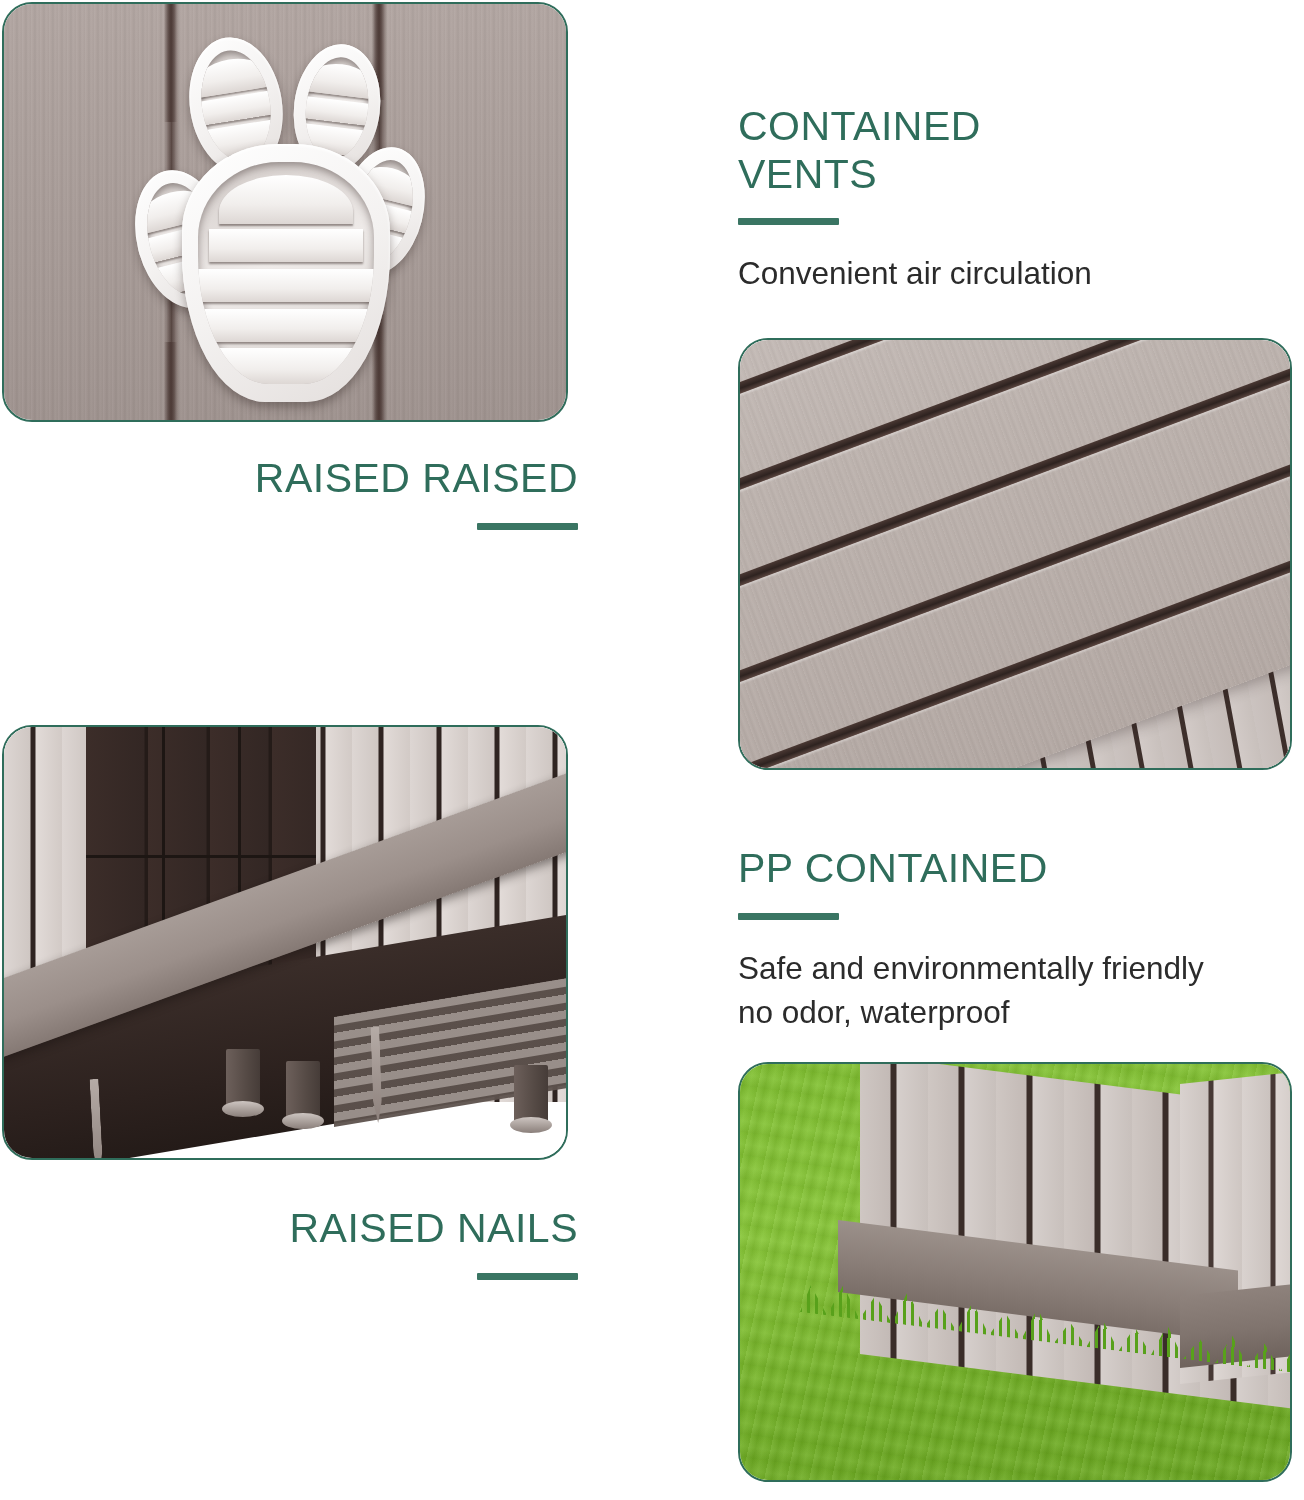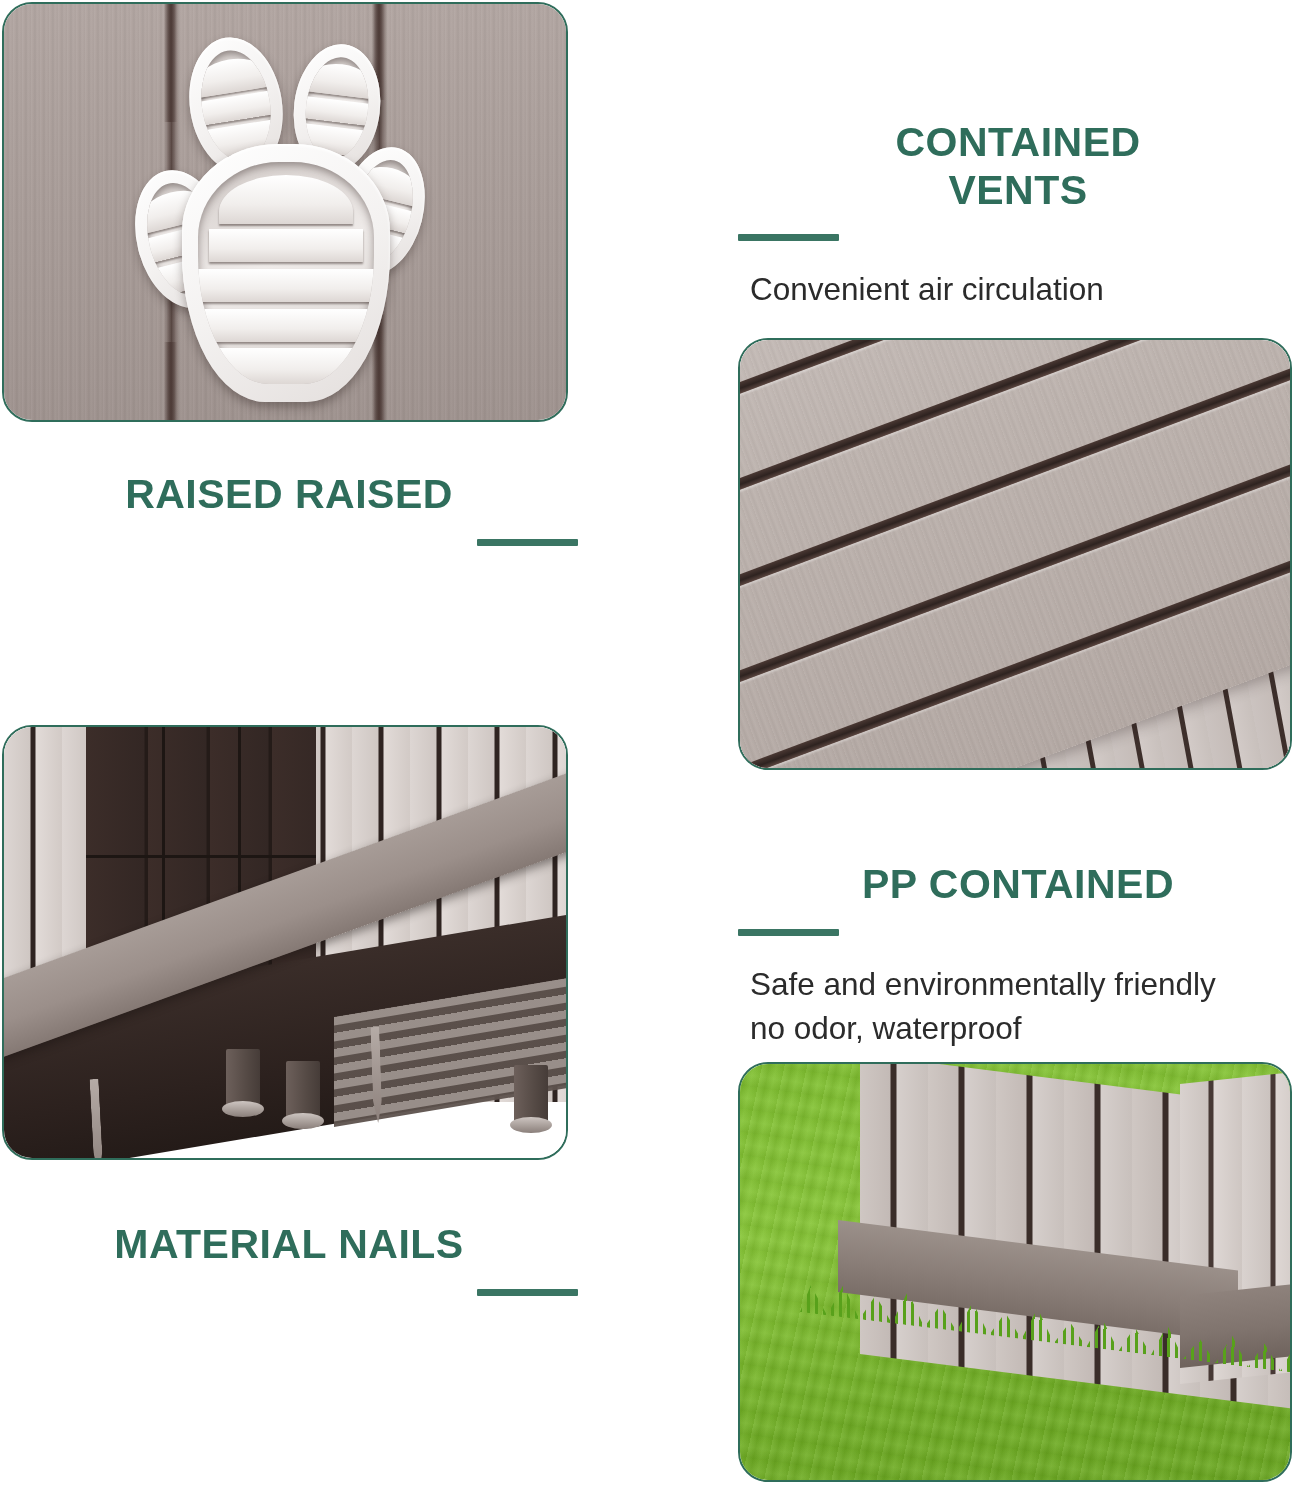--- a/index.html
+++ b/index.html
@@ -22,41 +22,40 @@
     background:#ffffff;
   }
 
   
   .tblock{position:absolute;}
   .tblock.right-al{text-align:right;}
   .tblock.left-al{text-align:left;}
   .heading{
     color:#2f6d5b;
     font-size:41px;
-    font-weight:700;
+    font-weight:400;
     letter-spacing:.5px;
     line-height:1.16;
-    margin:16px;
+    margin:0;
     white-space:pre-line;
-    text-align:center;
   }
   .rule{
     height:7px;
     width:101px;
     background:#3a7563;
     margin-top:20px;
     border-radius:1px;
   }
   .tblock.right-al .rule{margin-left:auto;}
   .body{
     color:#2b2b2b;
     font-size:31.5px;
     font-weight:400;
     line-height:1.42;
-    margin:12px;
+    margin:0;
     margin-top:26px;
     white-space:pre-line;
   }
 
   
   #paw-panel{left:2px;top:2px;width:566px;height:420px;}
   .siding-bg{
     position:absolute;inset:0;
     background:
       repeating-linear-gradient(90deg,
@@ -365,21 +364,21 @@
   </div>
 
   <div class="tblock left-al" style="left:738px;top:845px;width:560px;">
     <h2 class="heading">PP CONTAINED</h2>
     <div class="rule"></div>
     <p class="body">Safe and environmentally friendly
 no odor, waterproof</p>
   </div>
 
   <div class="tblock right-al" style="left:0px;top:1205px;width:578px;">
-    <h2 class="heading">MATERIAL NAILS</h2>
+    <h2 class="heading">RAISED NAILS</h2>
     <div class="rule"></div>
   </div>
 
   <div class="panel" id="grass-panel">
     <div class="grass-bg"></div>
     <div class="house-wall"></div>
     <div class="house-wall2"></div>
     <div class="plinth"></div>
     <div class="plinth2"></div>
     <div class="grass-fringe"></div>

